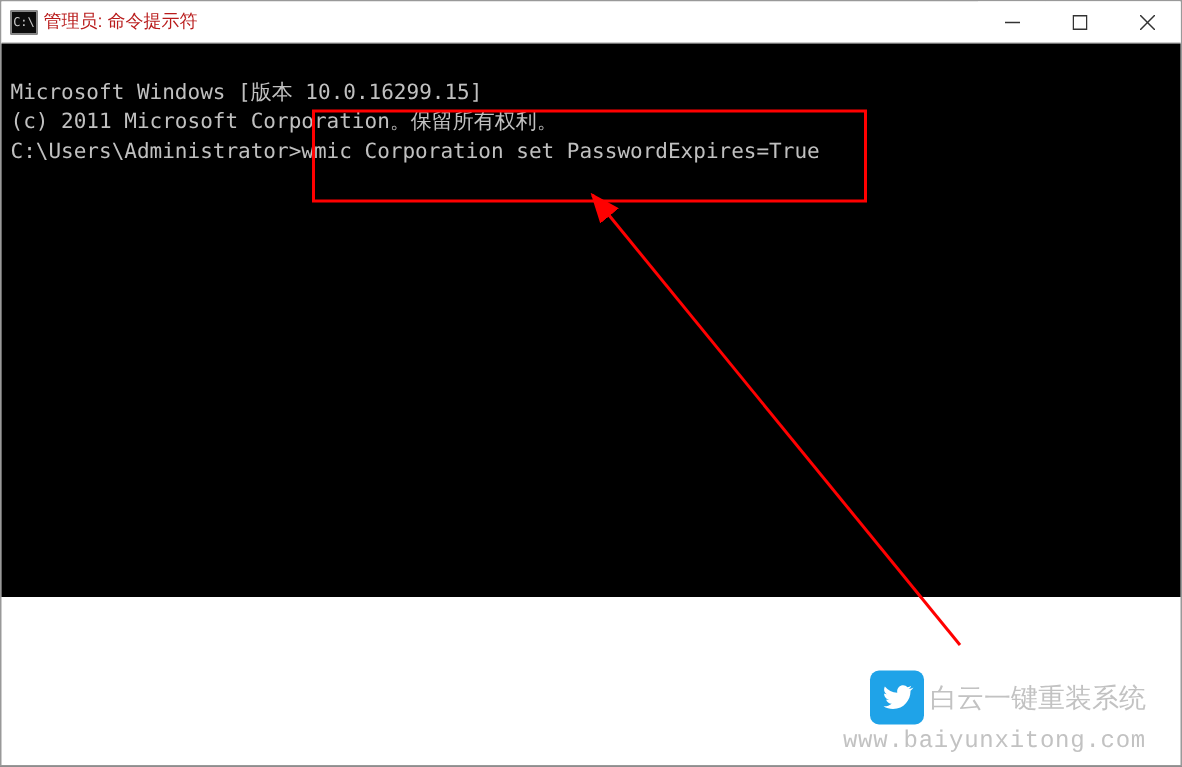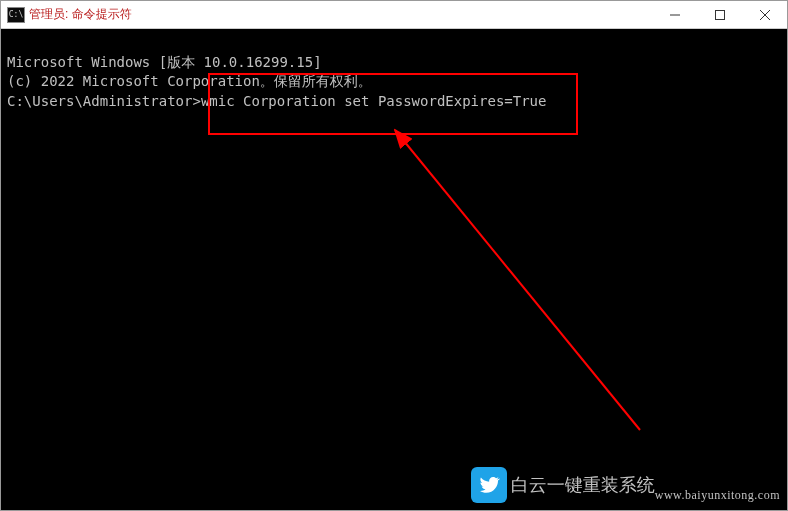--- a/index.html
+++ b/index.html
@@ -71,21 +71,21 @@
       font-size: 13px;
       color: #333;
       background: #fff;
       cursor: pointer;
     }
     .terminal {
       position: absolute;
       top: 29px;
       left: 1px;
       width: 786px;
-      height: 481px;
+      height: 369px;
       background: #000;
       padding: 4px 6px;
       font-family: "NSimSun", "SimSun", "Consolas", monospace;
       font-size: 14px;
       color: #c0c0c0;
       line-height: 1.4;
       white-space: pre;
       overflow: hidden;
     }
     .terminal-line {
@@ -104,23 +104,23 @@
       position: absolute;
       top: 0;
       left: 0;
       width: 788px;
       height: 511px;
       pointer-events: none;
     }
     .watermark {
       position: absolute;
       bottom: 8px;
-      right: 8px;
-      display: flex;
-      flex-direction: row;
+      right: 24px;
+      display: flex;
+      flex-direction: column;
       align-items: flex-end;
     }
     .watermark-top {
       display: flex;
       align-items: center;
       gap: 4px;
     }
     .watermark-icon {
       width: 36px;
       height: 36px;
@@ -136,22 +136,22 @@
       height: 24px;
     }
     .watermark-text {
       color: #c2c2c2;
       font-size: 18px;
       font-family: "Microsoft YaHei", sans-serif;
       font-weight: 300;
     }
     .watermark-url {
       color: #c2c2c2;
-      font-size: 12px;
-      font-family: Liberation Serif, serif;
+      font-size: 16px;
+      font-family: Liberation Mono, monospace;
       letter-spacing: 0.5px;
       margin-top: 2px;
     }
   </style>
 </head>
 <body>
 
 <div class="outer-border"></div>
 
 <div class="window">
@@ -173,21 +173,21 @@
     <div class="win-btn close">
       <svg width="10" height="10" viewBox="0 0 10 10">
           <line x1="0" y1="0" x2="10" y2="10" stroke="#333" stroke-width="1"></line>
           <line x1="10" y1="0" x2="0" y2="10" stroke="#333" stroke-width="1"></line>
         </svg>
     </div>
   </div>
 </div>
 
 <div class="terminal">
-<span class="terminal-line">Microsoft Windows [版本 10.0.16299.15]</span><span class="terminal-line">(c) 2022 Microsoft Corporation。保留所有权利。</span><span class="terminal-line"></span><span>C:\Users\Administrator&gt;</span><span>wmic Corporation set PasswordExpires=True</span>
+<span class="terminal-line">Microsoft Windows [版本 10.0.16299.15]</span><span class="terminal-line">(c) 2011 Microsoft Corporation。保留所有权利。</span><span class="terminal-line"></span><span>C:\Users\Administrator&gt;</span><span>wmic Corporation set PasswordExpires=True</span>
 </div>
 
 <div class="highlight-box"></div>
 
 <svg class="arrow-svg">
   <defs>
     <marker id="arrowhead" markerWidth="10" markerHeight="8" refX="9" refY="4" orient="auto">
       <polygon points="0 0, 10 4, 0 8" fill="#ff0000"></polygon>
     </marker>
   </defs>

